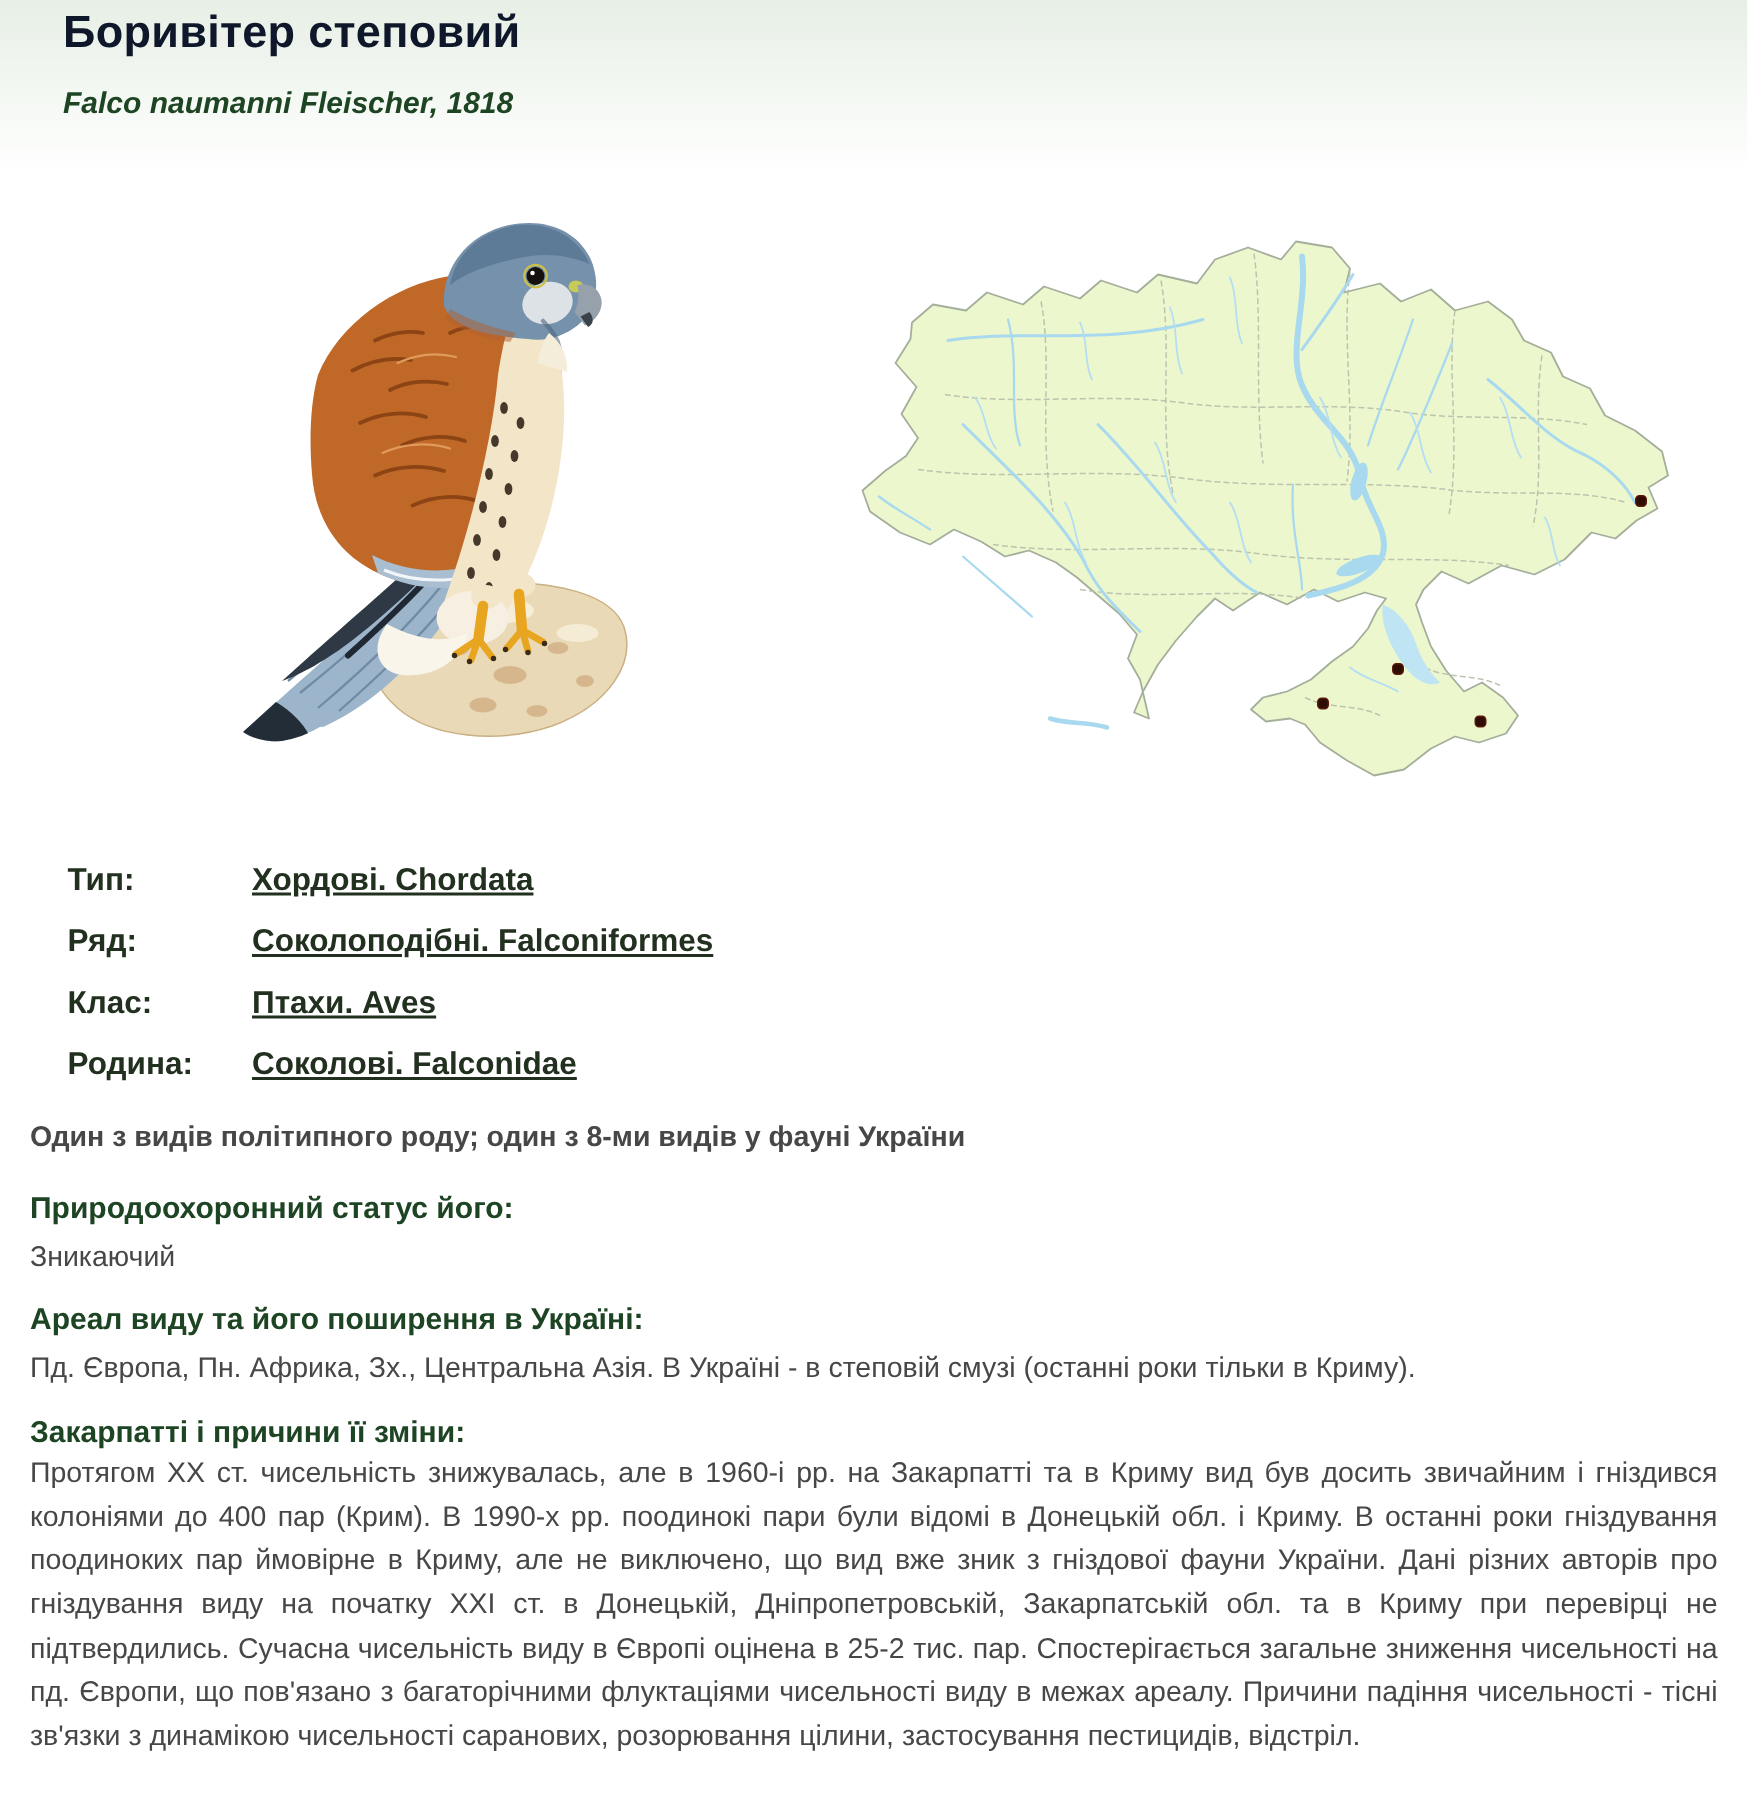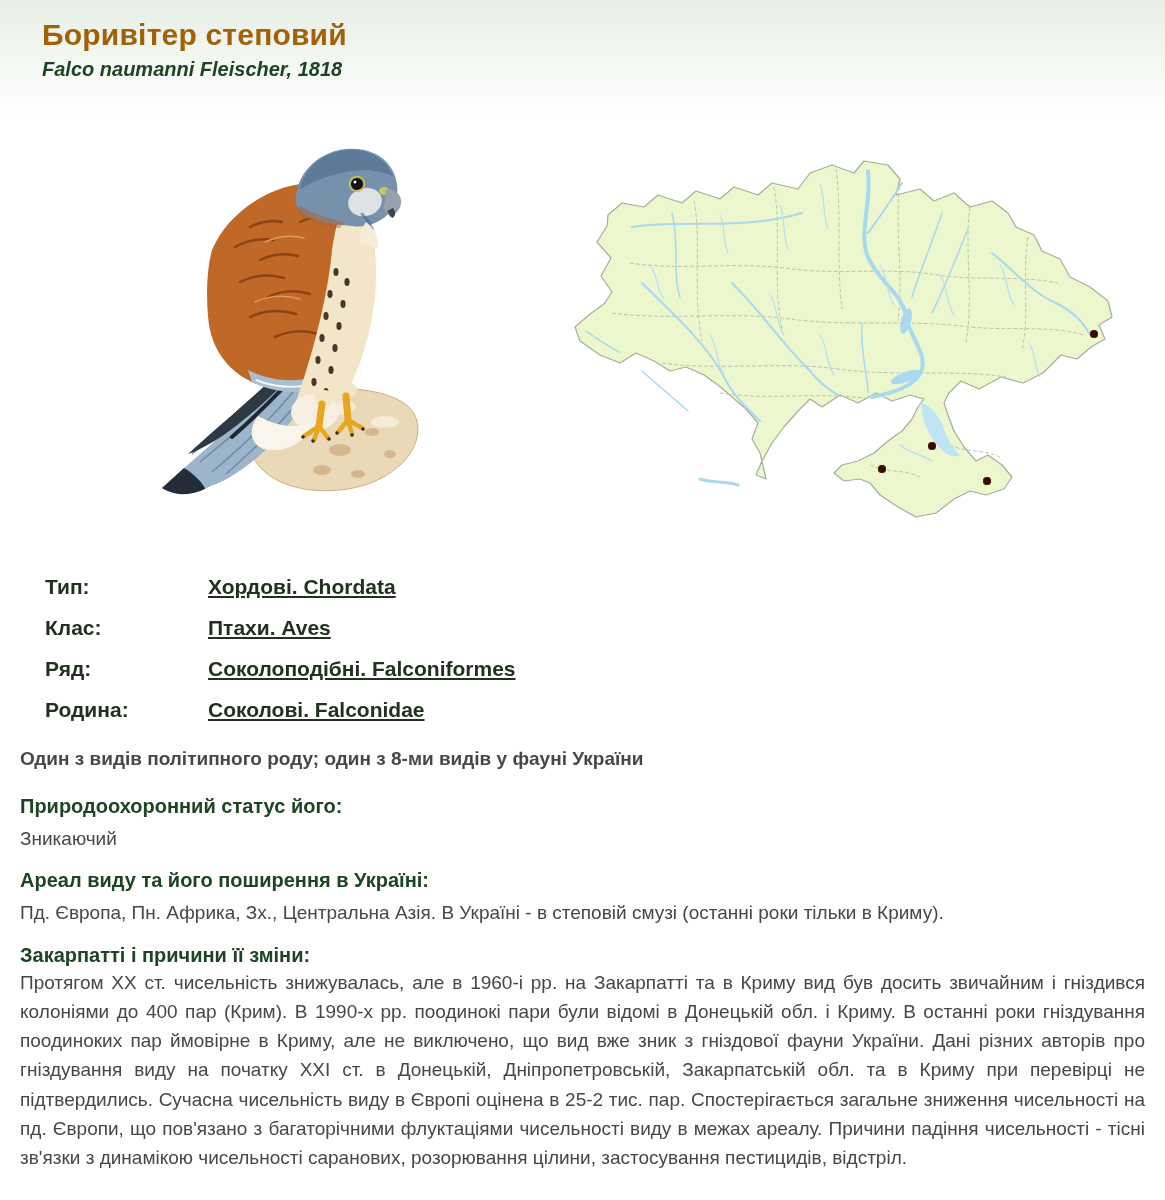--- a/index.html
+++ b/index.html
@@ -1,32 +1,32 @@
 <!DOCTYPE html>
 <html lang="uk"><head>
 <meta charset="utf-8">
 <style>
   * { margin:0; padding:0; box-sizing:border-box; }
   html,body { width:1165px; height:1200px; background:#ffffff; overflow:hidden;
     font-family:"Liberation Sans", sans-serif; }
   .page { position:relative; width:1165px; height:1200px; }
   .top-gradient { position:absolute; left:0; top:0; width:100%; height:115px;
     background:linear-gradient(#e7efe6, #f4f8f3 55%, #ffffff); z-index:0; }
-  .species-title { position:absolute; left:42px; top:18px; font-size:30px; font-weight:bold;
-    color:#a16207; z-index:2; letter-spacing:0.2px; }
+  .species-title { position:absolute; left:42px; top:5px; font-size:30px; font-weight:bold;
+    color:#0f172a; z-index:2; letter-spacing:0.2px; }
   .latin-name { position:absolute; left:42px; top:58px; font-size:20px; font-weight:bold;
     font-style:italic; color:#1d4423; z-index:2; }
   .bird-figure { position:absolute; left:100px; top:132px; width:360px; height:392px; z-index:1; }
   .map-figure { position:absolute; left:570px; top:145px; width:550px; height:385px; z-index:1; }
   .map-figure svg, .bird-figure svg { display:block; width:100%; height:100%; }
   .map-marker { position:absolute; width:8px; height:8px; border-radius:3px;
     background:#2f0d05; border:1px solid #5a190a; z-index:3; }
   .text-block { position:absolute; left:0; top:576px; width:1165px; z-index:2; }
   .tax-table { margin-left:45px; }
-  .tax-row { display:flex; margin-bottom:20px; line-height:21px;gap:40px; }
+  .tax-row { display:flex; margin-bottom:20px; line-height:21px; }
   .tax-label { width:123px; font-size:21px; font-weight:bold; color:#22301f; }
   .tax-value { font-size:21px; font-weight:bold; color:#22301f;text-decoration:underline; }
   .intro-line { margin:28px 20px 0 20px; font-size:19px; color:#474747; line-height:21px;font-weight:bold; }
   .section { margin:0 20px; }
   .section-heading { margin-top:26px; font-size:20px; font-weight:bold; color:#1d4423;
     line-height:22px; }
   .section-text { margin-top:7px; font-size:19px; color:#474747; line-height:29.3px;
     text-align:justify; }
   .section + .section .section-heading { margin-top:16px; }
   .section.numbers .section-text { margin-top:2px; }
@@ -217,26 +217,26 @@
       <div class="map-marker" style="left: 413px; top: 332px; background: rgb(47, 13, 5);"></div>
     </div>
 
   <div class="text-block">
     <div class="tax-table">
       <div class="tax-row">
         <span class="tax-label">Тип:</span>
         <span class="tax-value">Хордові. Chordata</span>
       </div>
       <div class="tax-row">
+        <span class="tax-label">Ряд:</span>
+        <span class="tax-value">Соколоподібні. Falconiformes</span>
+      </div>
+      <div class="tax-row">
         <span class="tax-label">Клас:</span>
         <span class="tax-value">Птахи. Aves</span>
-      </div>
-      <div class="tax-row">
-        <span class="tax-label">Ряд:</span>
-        <span class="tax-value">Соколоподібні. Falconiformes</span>
       </div>
       <div class="tax-row">
         <span class="tax-label">Родина:</span>
         <span class="tax-value">Соколові. Falconidae</span>
       </div>
     </div>
 
     <p class="intro-line">Один з видів політипного роду; один з 8-ми видів у фауні України</p>
 
     <div class="section">

